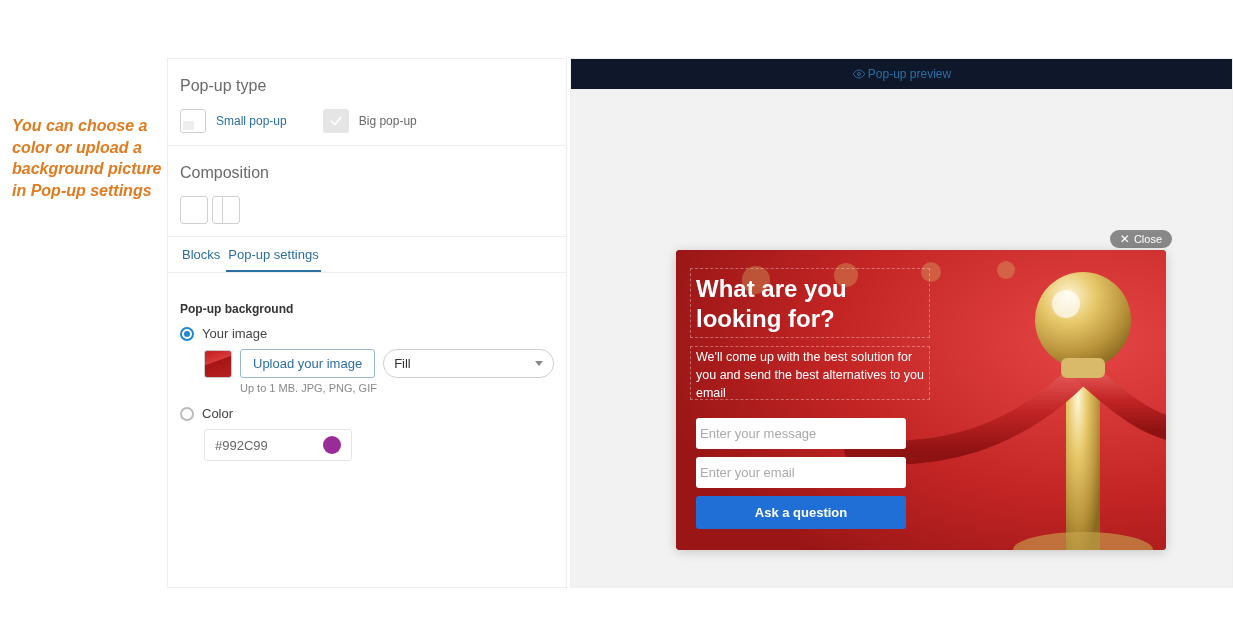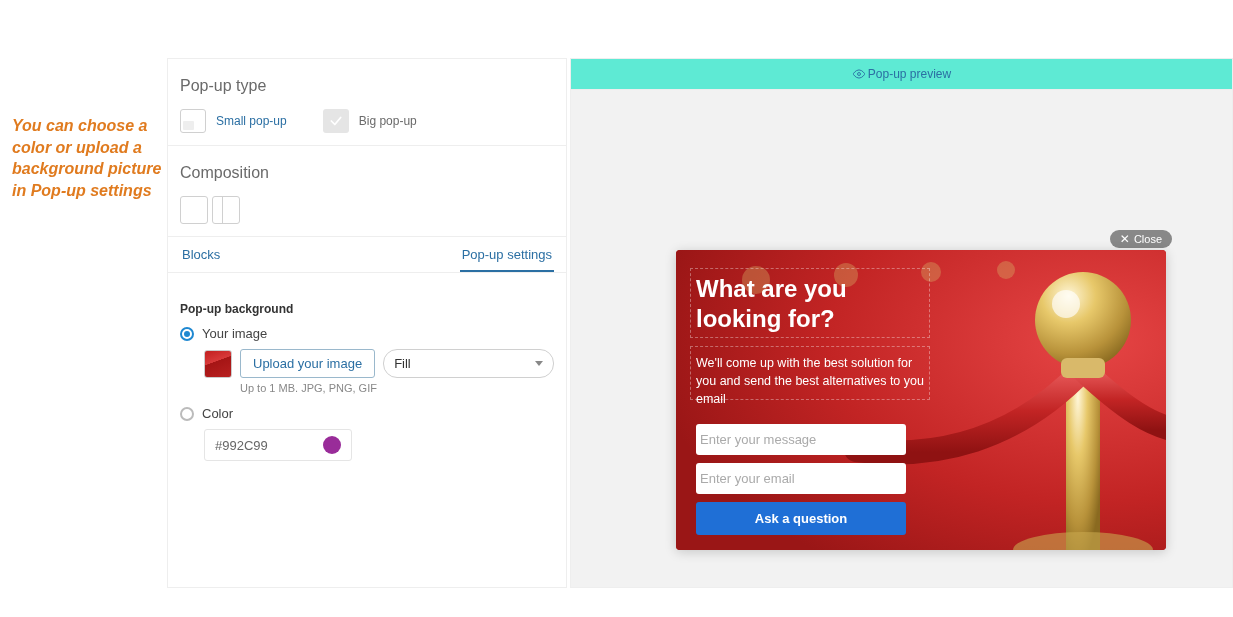--- a/index.html
+++ b/index.html
@@ -34,21 +34,21 @@
   .type-option.selected .label { color: #6a6a6a; }
   .type-box-small { width: 26px; height: 24px; border: 1px solid #d0d0d0; border-radius: 3px; position: relative; }
   .type-box-small::after { content: ""; position: absolute; bottom: 2px; left: 2px; width: 11px; height: 9px; background: #eee; border-radius: 1px; }
   .type-box-big { width: 26px; height: 24px; background: #e5e5e5; border-radius: 3px; display: flex; align-items: center; justify-content: center; }
   .type-box-big svg { width: 14px; height: 14px; }
 
   .comp-row { display: flex; gap: 4px; }
   .comp-box { width: 28px; height: 28px; border: 1px solid #d0d0d0; border-radius: 3px; background: #fff; cursor: pointer; position: relative; }
   .comp-box.split::before { content: ""; position: absolute; left: 9px; top: 0; bottom: 0; width: 1px; background: #d0d0d0; }
 
-  .tabs { display: flex; gap: 4px; border-bottom: 1px solid #eee; padding: 0 12px; justify-content: space-between; }
+  .tabs { display: flex; gap: 4px; border-bottom: 1px solid #eee; padding: 0 12px; }
   .tab { padding: 10px 2px 8px 2px; font-size: 13px; color: #2b6fa3; cursor: pointer; border-bottom: 2px solid transparent; }
   .tab.active { border-bottom-color: #2b6fa3; }
 
   .pb-heading { font-size: 12px; font-weight: bold; color: #333; margin: 29px 12px 10px 12px; }
 
   .radio-row { display: flex; align-items: center; gap: 8px; margin: 6px 12px 8px 12px; cursor: pointer; }
   .radio { width: 14px; height: 14px; border: 2px solid #bbb; border-radius: 50%; position: relative; flex-shrink:0; }
   .radio.on { border-color: #1f88d1; }
   .radio.on::after { content: ""; position: absolute; inset: 2px; background: #1f88d1; border-radius: 50%; }
   .radio-label { font-size: 13px; color: #444; }
@@ -65,42 +65,42 @@
   .swatch { width: 18px; height: 18px; border-radius: 50%; }
 
   
   .preview-outer {
     position: absolute;
     left: 570px; top: 58px; right: 0; height: 530px;
     border: 1px solid #eee;
     background: #f2f2f2;
     display: flex; flex-direction: column;
   }
-  .preview-header { background: #5eead4; border-bottom: 1px solid #eee; text-align: center; padding: 8px 0; font-size: 12px; color: #2b6fa3; display:flex; justify-content:center; align-items:center; gap:2px; }
+  .preview-header { background: #0f172a; border-bottom: 1px solid #eee; text-align: center; padding: 8px 0; font-size: 12px; color: #2b6fa3; display:flex; justify-content:center; align-items:center; gap:2px; }
   .eye-icon { width: 14px; height: 14px; }
   .preview-body { flex: 1; position: relative; }
 
   .close-pill {
     position: absolute; top: 140px; right: 60px;
     background: #888; color: #fff; font-size: 11px;
     padding: 3px 10px; border-radius: 10px;
     display: flex; align-items: center; gap: 4px; cursor: pointer;
   }
   .close-pill .x { font-size: 12px; line-height: 1; }
 
   .popup {
     position: absolute; top: 160px; left: 105px;
     width: 490px; height: 300px;
     border-radius: 4px; overflow: hidden;
     box-shadow: 0 2px 12px rgba(0,0,0,0.18);
     background: #b71c1c;
   }
   .popup-bg { position: absolute; inset: 0; }
   .popup-content { position: relative; padding: 24px 20px; color: #fff; width: 270px; }
-  .popup-h { font-size: 24px; font-weight: 700; line-height: 1.25; margin-bottom: 20px; }
+  .popup-h { font-size: 24px; font-weight: 700; line-height: 1.25; margin-bottom: 14px; }
   .popup-sub { font-size: 12.5px; line-height: 1.45; margin-bottom: 16px; }
   .popup-input { width: 210px; background: #fff; border: none; border-radius: 3px; padding: 8px 4px; font-size: 13px; color: #333; margin-bottom: 8px; display:block; }
   .popup-input::placeholder { color: #aaa; }
   .popup-btn { width: 210px; background: #1f6fd6; color: #fff; border: none; border-radius: 3px; padding: 9px 10px; font-size: 13px; font-weight: 600; cursor: pointer; }
   .dashed-box { position:absolute; border:1px dashed rgba(255,255,255,0.35); pointer-events:none; }
 </style>
 </head>
 <body>
 
 <div class="root">

